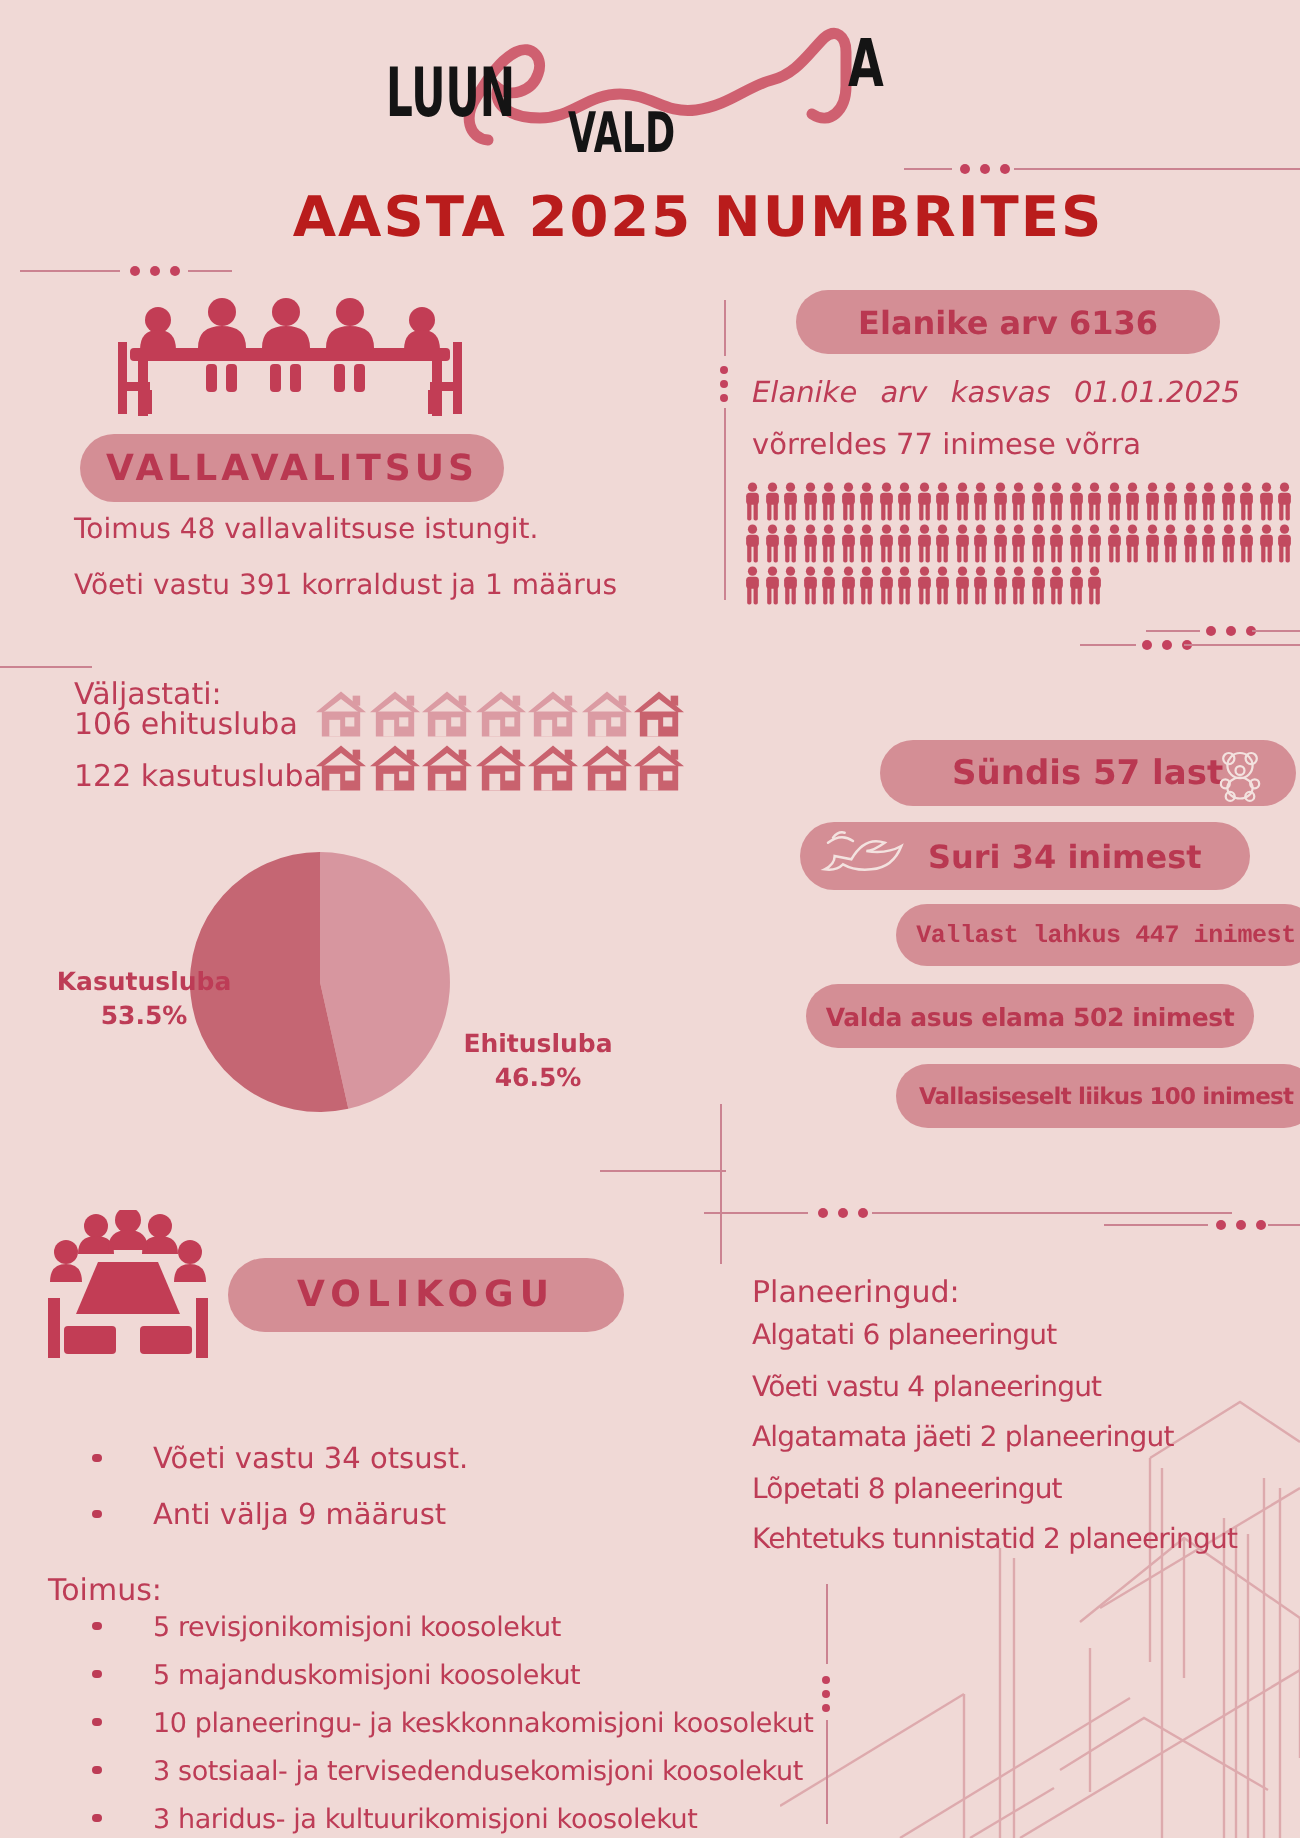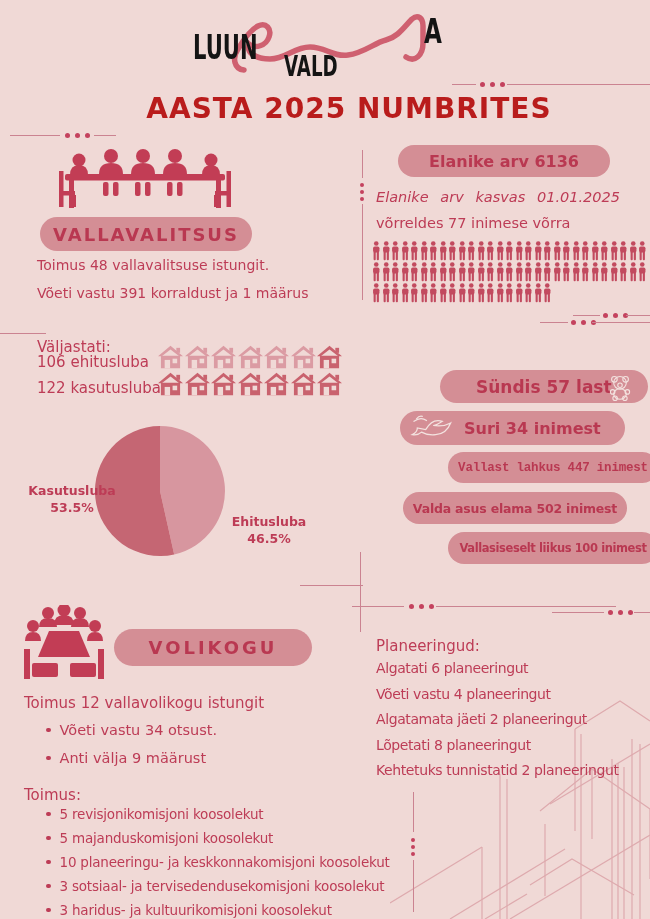--- a/index.html
+++ b/index.html
@@ -22,21 +22,21 @@
   .pill{position:absolute;background:#d48e95;border-radius:999px;display:flex;align-items:center;}
   .pill.center{justify-content:center;}
   .pill .pt{font-weight:bold;color:#b93851;white-space:nowrap;}
   
   .logo-black{position:absolute;color:#141414;font-weight:bold;transform-origin:left top;white-space:nowrap;}
   
   #main-title{position:absolute;left:0;right:0;top:92px;text-align:center;
     font-size:28px;font-weight:bold;letter-spacing:1px;color:#b91c1c;}
   
   .t{position:absolute;white-space:nowrap;}
-  .bullet{display:flex;align-items:baseline;gap:9px;}
+  .bullet{display:flex;align-items:baseline;gap:26px;}
   .bdot{width:4.5px;height:4.5px;border-radius:50%;background:#bd3c56;flex:none;position:relative;top:-3px;}
   
   #pictogram{position:absolute;left:372px;top:241px;}
   .person-row{display:flex;gap:1px;height:20px;margin-bottom:1px;}
   .person{width:8.5px;height:20px;}
   #houses{position:absolute;left:158px;top:344px;}
   .house-row{display:flex;gap:1.5px;margin-bottom:1px;}
   .house{width:25px;height:26px;}
   
   .pie-label{position:absolute;text-align:center;font-size:12.5px;line-height:16.5px;white-space:nowrap;font-weight:bold;}
@@ -1029,21 +1029,20 @@
       <rect x="2" y="44" width="6" height="30"></rect>
         <rect x="76" y="44" width="6" height="30"></rect>
       <rect x="10" y="58" width="26" height="14" rx="2"></rect>
         <rect x="48" y="58" width="26" height="14" rx="2"></rect>
     </g>
   </svg>
 
   <div class="pill center" style="left:114px;top:629px;width:198px;height:37px;">
     <span class="pt" style="font-size:18px;letter-spacing:3px;">VOLIKOGU</span>
   </div>
-  <div class="t" style="left:24px;top:694px;font-size:15px;">Toimus 12 vallavolikogu istungit</div>
   <div class="t bullet" style="left:46px;top:722px;font-size:14.5px;">
     <span class="bdot"></span>
     <span>Võeti vastu 34 otsust.</span>
   </div>
   <div class="t bullet" style="left:46px;top:750px;font-size:14.5px;">
     <span class="bdot"></span>
     <span>Anti välja 9 määrust</span>
   </div>
   <div class="t" style="left:24px;top:786px;font-size:15px;">Toimus:</div>
   <div id="committee-list">

